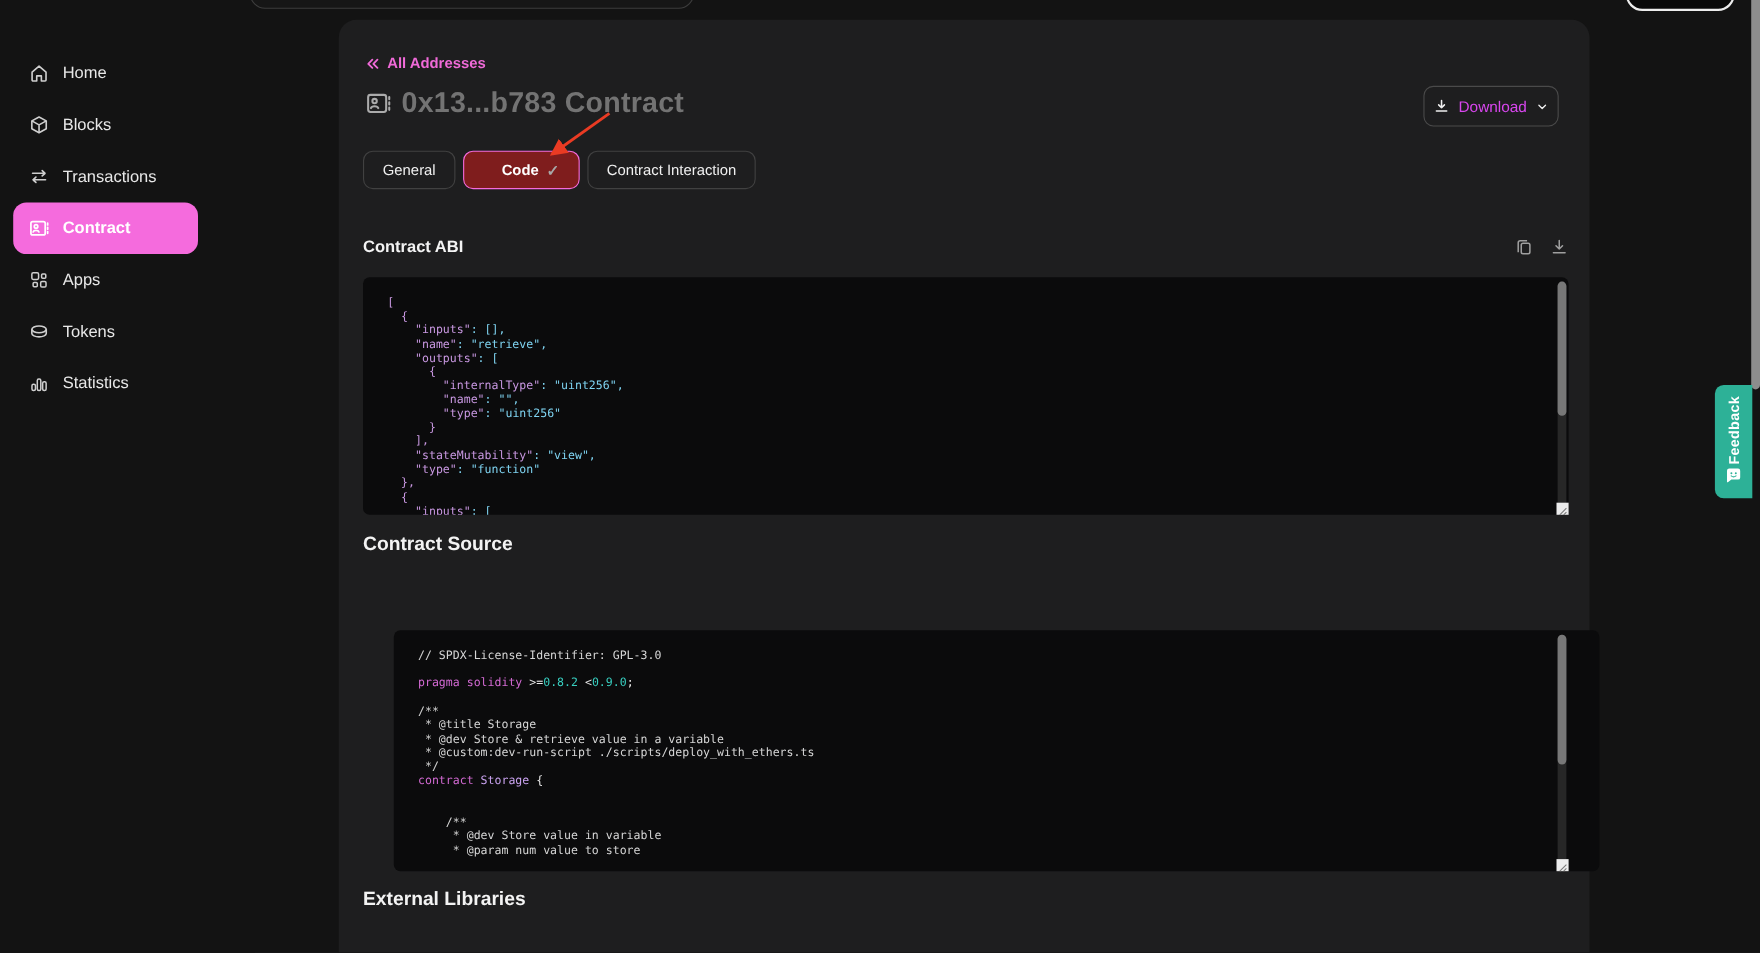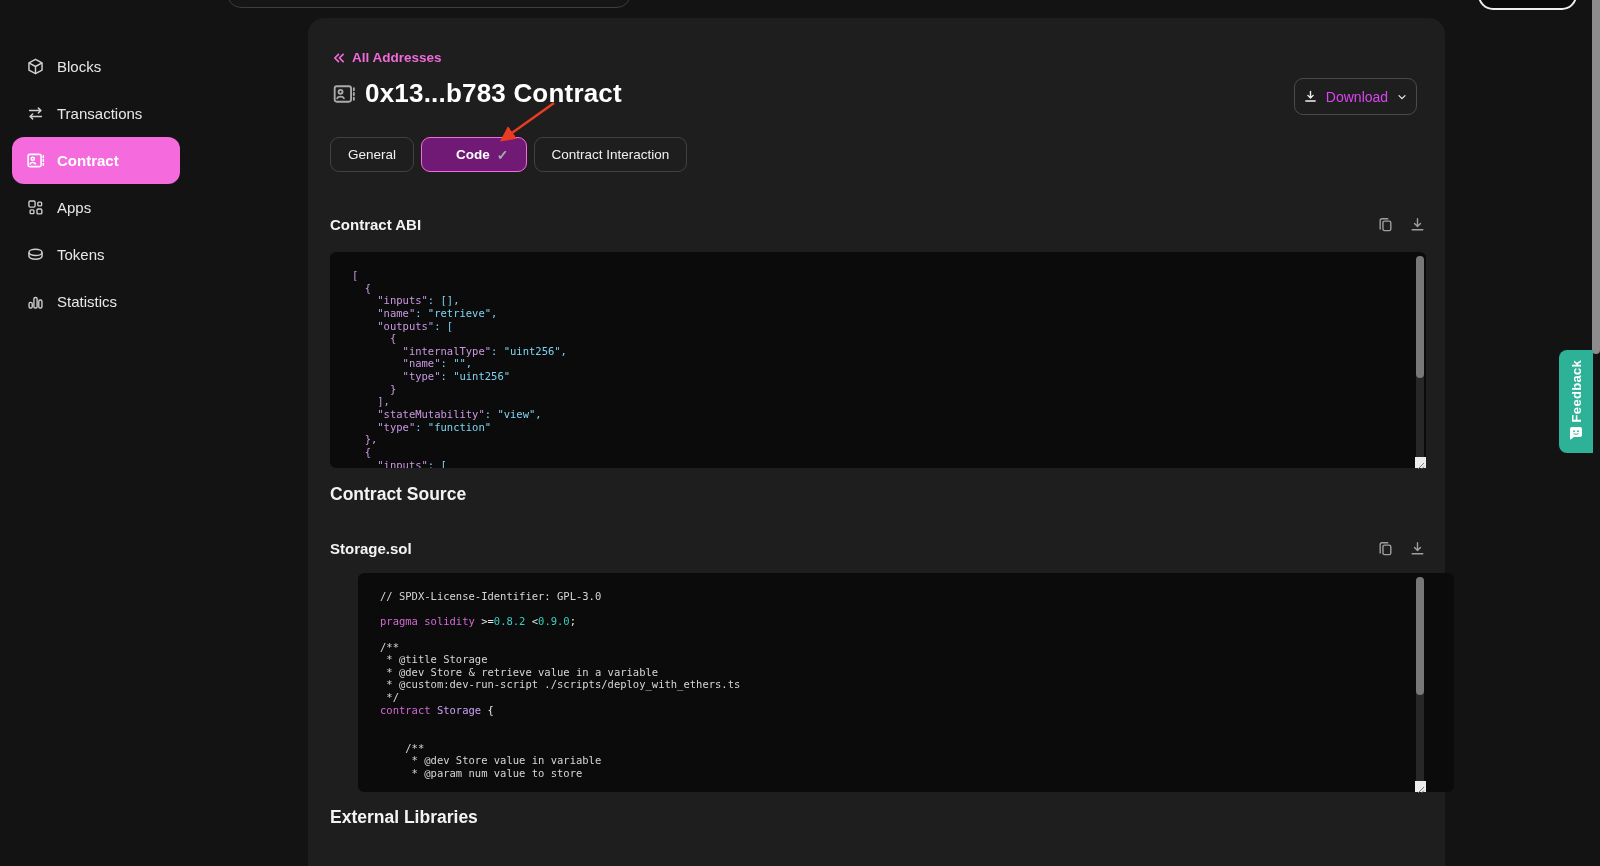--- a/index.html
+++ b/index.html
@@ -37,35 +37,35 @@
     position:absolute; left:308px; top:18px; width:1137px; height:848px;
     background:#1e1e1f; border-radius:16px 16px 0 0;
   }
   .back-link {
     position:absolute; left:24px; top:32px; display:flex; align-items:center; gap:7px;
     color:#f06ad8; font-size:13.5px; font-weight:700; cursor:pointer;
   }
   .back-link svg { display:block; }
   .title-row { position:absolute; left:24px; top:60px; display:flex; align-items:center; gap:9px; }
   .title-icon { color:#ababab; display:flex; }
-  .page-title { font-size:26px; font-weight:700; color:#ffffff; letter-spacing:0.2px; }
+  .page-title { font-size:26px; font-weight:700; color:#737373; letter-spacing:0.2px; }
   .download-btn {
     position:absolute; left:986px; top:60px; width:123px; height:37px;
     border:1px solid #4a4a4a; border-radius:9px; background:transparent;
     display:flex; align-items:center; justify-content:center; gap:8px;
     color:#d946ef; font-size:14px; cursor:pointer;
   }
   .download-btn svg { display:block; }
   .tabs-row { position:absolute; left:22px; top:119px; display:flex; gap:7px; }
   .tab {
     height:35px; border-radius:9px; border:1px solid #414141;
     display:inline-flex; align-items:center; padding:0 17px; gap:7px;
     font-size:13.5px; color:#f0f0f0; cursor:pointer; background:transparent; white-space:nowrap;
   }
-  .tab.active { background:#701a75; border-color:#f56bdd; color:#fff; font-weight:700;padding-left:34px; }
+  .tab.active { background:#7f1d1d; border-color:#f56bdd; color:#fff; font-weight:700;padding-left:34px; }
   .tab .check { color:#a8a8a8; font-size:14px; font-weight:700; }
   .annot-arrow { position:absolute; left:180px; top:80px; pointer-events:none; }
   .section-header {
     position:absolute; left:22px; width:1096px; height:20px;
     display:flex; align-items:center; justify-content:space-between;
   }
   .section-header .sec-title { font-size:15px; font-weight:700; color:#f3f3f3; }
   .sec-icons { display:flex; gap:15px; }
   .sec-icons .ic { width:17px; height:17px; color:#9f9f9f; cursor:pointer; }
   .big-heading { position:absolute; left:22px; font-size:17.5px; font-weight:700; color:#f3f3f3; }
@@ -113,20 +113,28 @@
 </style>
 </head>
 <body>
 
 <div class="search-partial"></div>
 
 <div class="pill-partial"></div>
 
 <div class="sidebar">
   <div class="side-nav">
+    <div class="side-item">
+      <span class="side-icon">
+        <svg width="19" height="19" viewBox="0 0 18 18" fill="none" stroke="currentColor" stroke-width="1.4" stroke-linejoin="round">
+            <path d="M3 8.2 9 3l6 5.2V15a.8.8 0 0 1-.8.8H11v-4.4H7v4.4H3.8A.8.8 0 0 1 3 15z"></path>
+          </svg>
+      </span>
+      <span class="side-label">Home</span>
+    </div>
     <div class="side-item">
       <span class="side-icon">
         <svg width="19" height="19" viewBox="0 0 18 18" fill="none" stroke="currentColor" stroke-width="1.4" stroke-linejoin="round">
             <path d="M9 2.2 15.2 5.6v6.8L9 15.8 2.8 12.4V5.6z"></path>
             <path d="M2.8 5.6 9 9l6.2-3.4M9 9v6.8"></path>
           </svg>
       </span>
       <span class="side-label">Blocks</span>
     </div>
     <div class="side-item">
@@ -280,36 +288,20 @@
   <div class="vscroll-track" style="position:absolute; left:1108px; top:238px; height:208px;"></div>
   <div class="vscroll-thumb" style="position:absolute; left:1108px; top:238px;"></div>
   <div class="resize-grip" style="position:absolute; left:1107px; top:439px;">
     <svg width="11" height="11" viewBox="0 0 11 11">
         <path d="M9 3 3 9M9 6.5 6.5 9" stroke="#7a7a7a" stroke-width="1"></path>
       </svg>
   </div>
 
   <div class="big-heading" style="top:466px;">Contract Source</div>
 
-  <div class="section-header" style="top:520px;">
-    <span class="sec-title">Storage.sol</span>
-    <span class="sec-icons">
-      <span class="ic">
-        <svg width="17" height="17" viewBox="0 0 16 16" fill="none" stroke="currentColor" stroke-width="1.3">
-            <rect x="5.6" y="4.8" width="7.4" height="9" rx="1.5"></rect>
-            <path d="M10.6 2.6H4.8A1.8 1.8 0 0 0 3 4.4v8.2"></path>
-          </svg>
-      </span>
-      <span class="ic">
-        <svg width="17" height="17" viewBox="0 0 16 16" fill="none" stroke="currentColor" stroke-width="1.3" stroke-linecap="round" stroke-linejoin="round">
-            <path d="M8 2.5v7.2M5.2 7 8 9.8 10.8 7M3 13h10"></path>
-          </svg>
-      </span>
-    </span>
-  </div>
 
   <div class="code-block" style="top:555px; height:219px;margin-left:28px;">
   <div class="code-line"><span class="tok-c">// SPDX-License-Identifier: GPL-3.0</span></div>
       <div class="code-line">&nbsp;</div>
       <div class="code-line"><span class="tok-k">pragma solidity </span><span class="tok-o">&gt;=</span><span class="tok-n">0.8.2</span><span class="tok-o"> &lt;</span><span class="tok-n">0.9.0</span><span class="tok-o">;</span></div>
       <div class="code-line">&nbsp;</div>
       <div class="code-line"><span class="tok-c">/**</span></div>
       <div class="code-line"><span class="tok-c"> * @title Storage</span></div>
       <div class="code-line"><span class="tok-c"> * @dev Store &amp; retrieve value in a variable</span></div>
       <div class="code-line"><span class="tok-c"> * @custom:dev-run-script ./scripts/deploy_with_ethers.ts</span></div>

